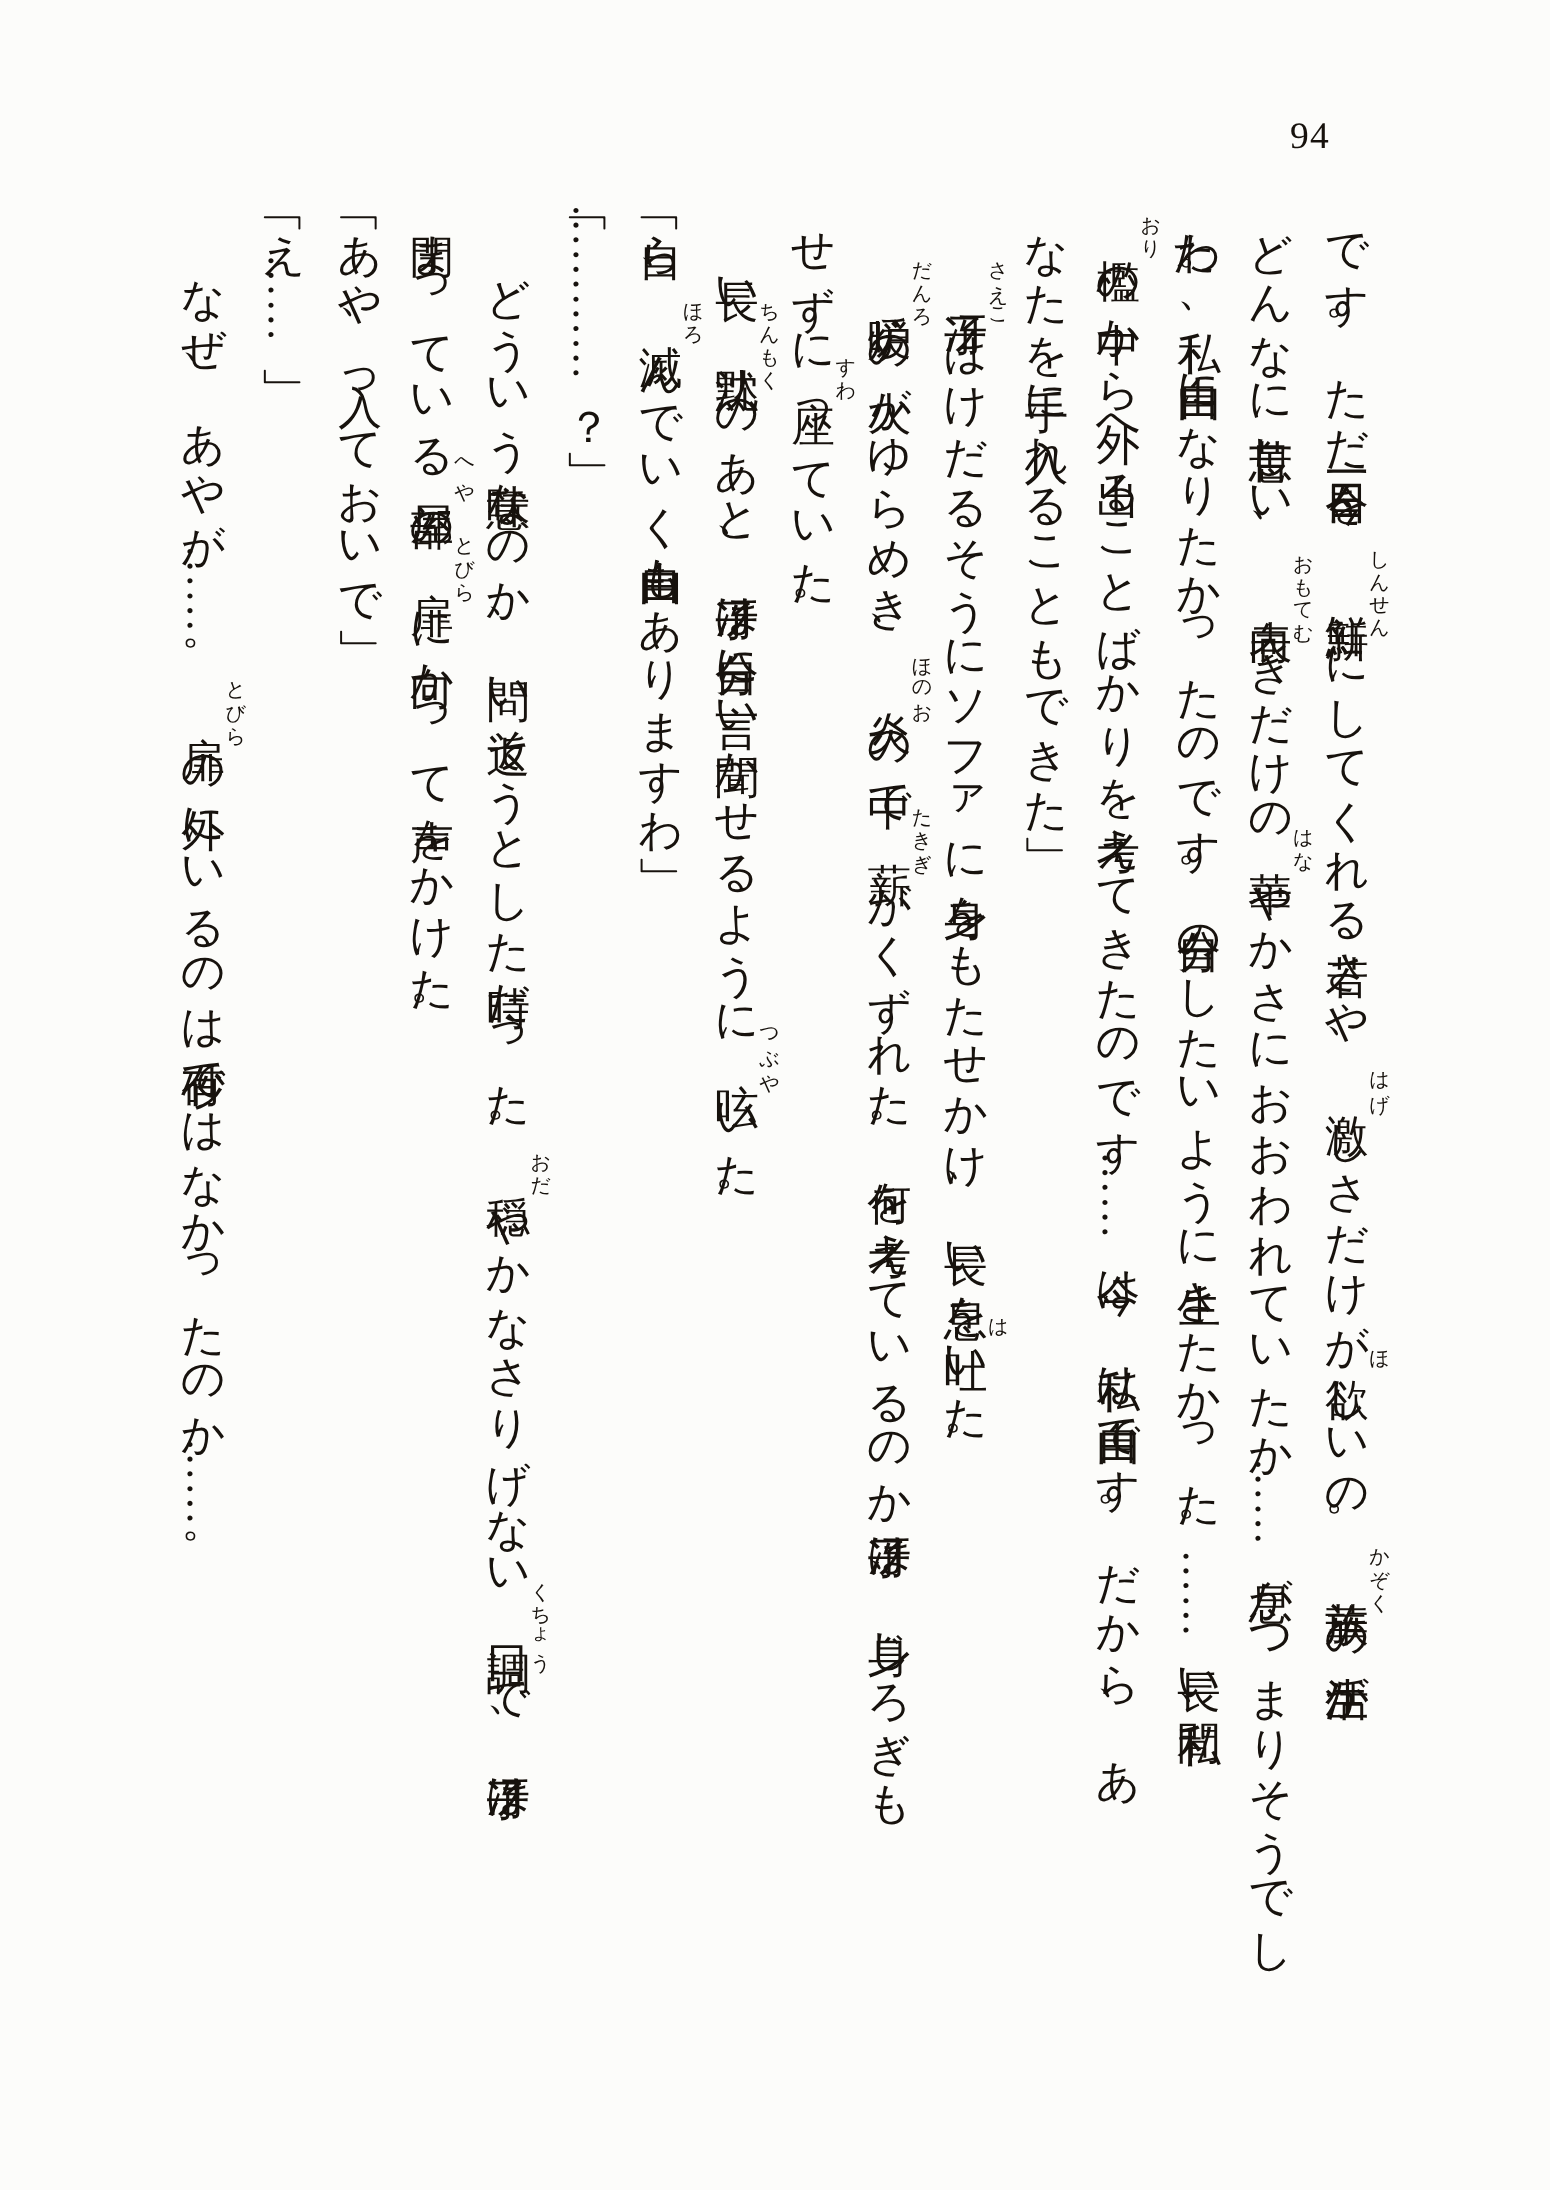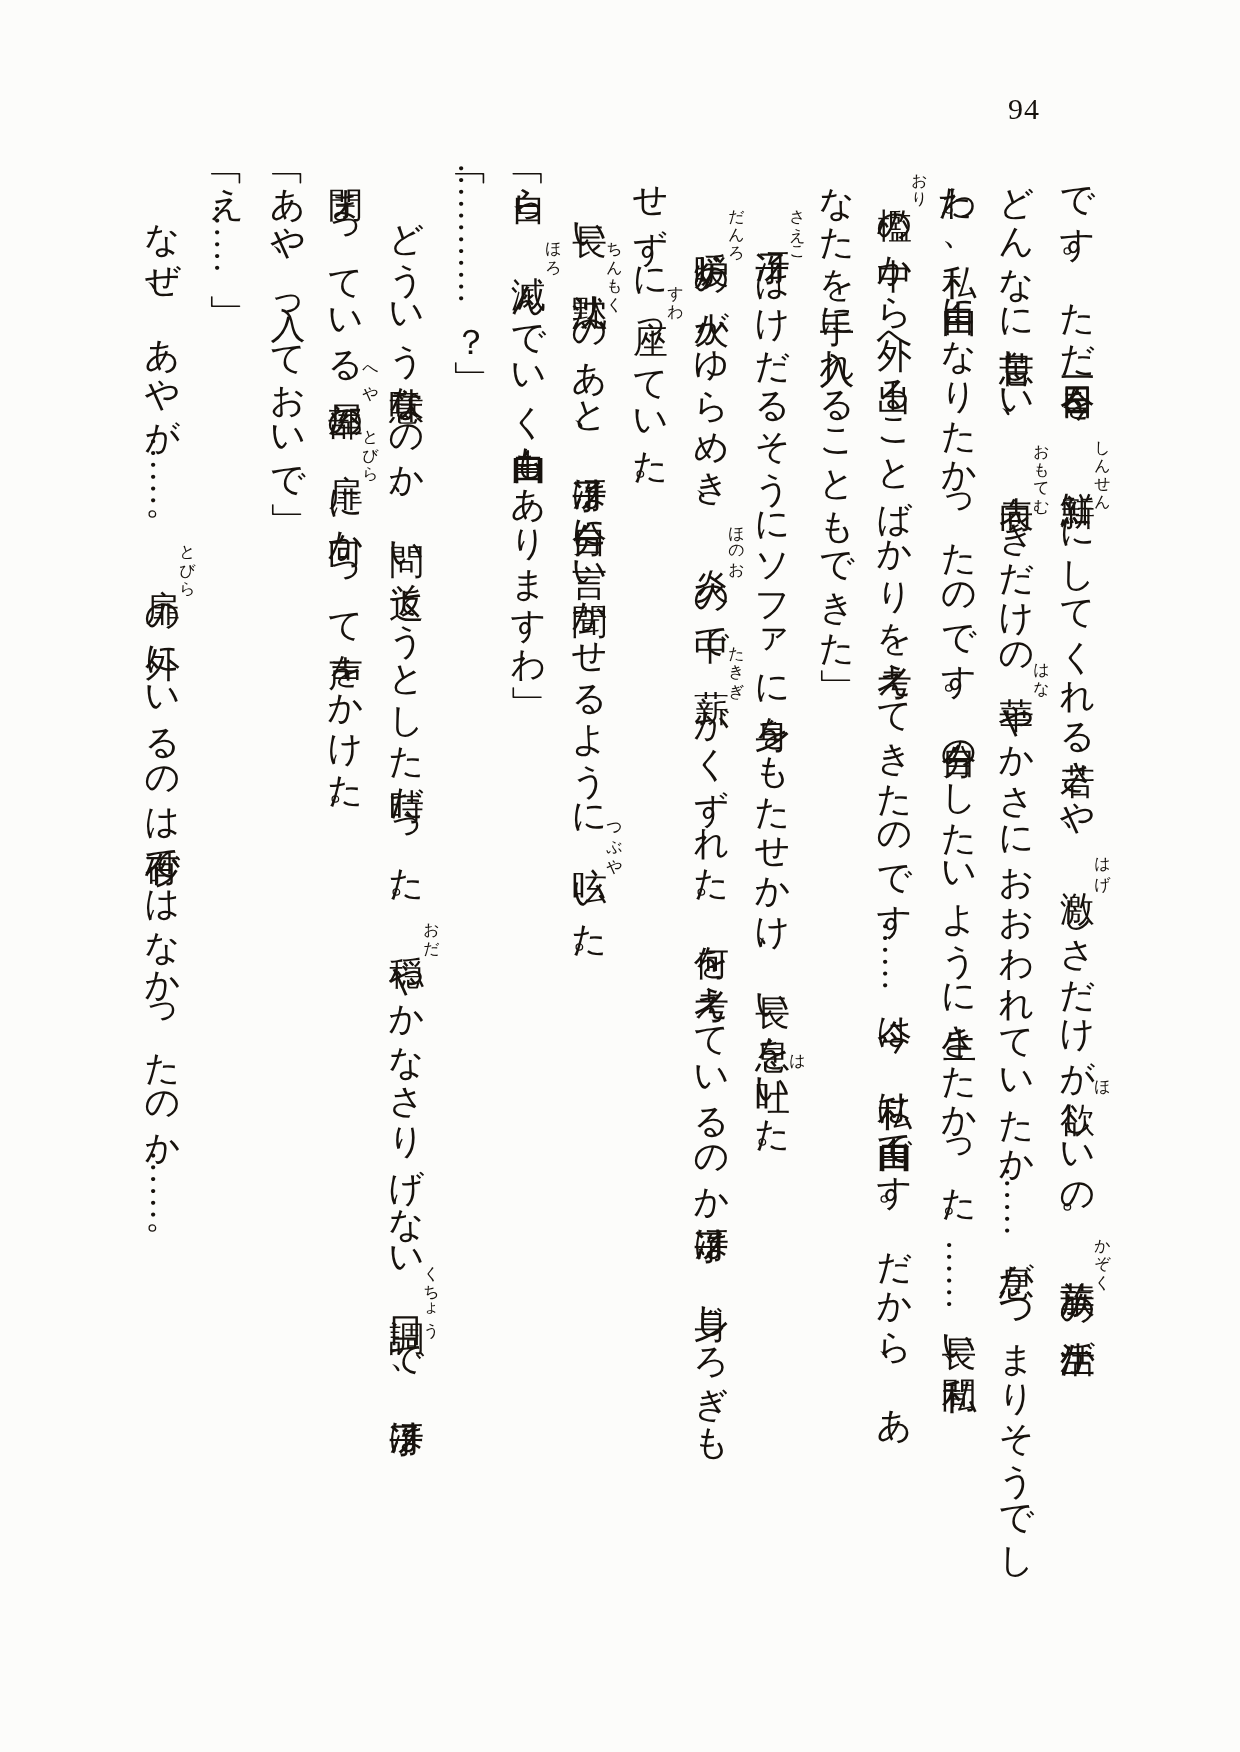--- a/index.html
+++ b/index.html
@@ -13,20 +13,21 @@
     background: #fcfcfa;
     color: #17120d;
     font-family: "Liberation Serif", "DejaVu Serif", serif;
     overflow: hidden;
   }
   .page-number {
     position: absolute;
     top: 92px;
     left: 1008px;
     width: 80px;
+    text-align: center;
     font-size: 30px;
     line-height: 1.15;
     letter-spacing: 1px;
   }
   .text-block {
     position: absolute;
     top: 162px;
     left: 134px;
     width: 977px;
     height: 1440px;

